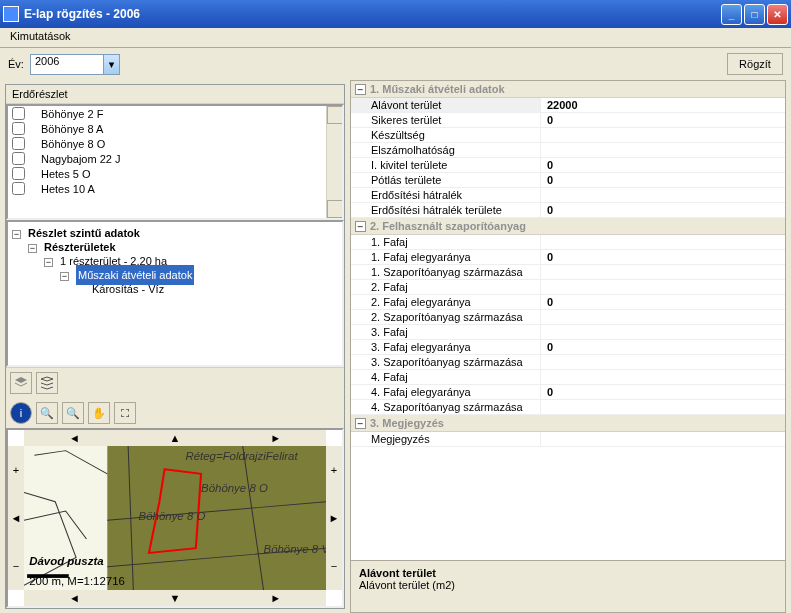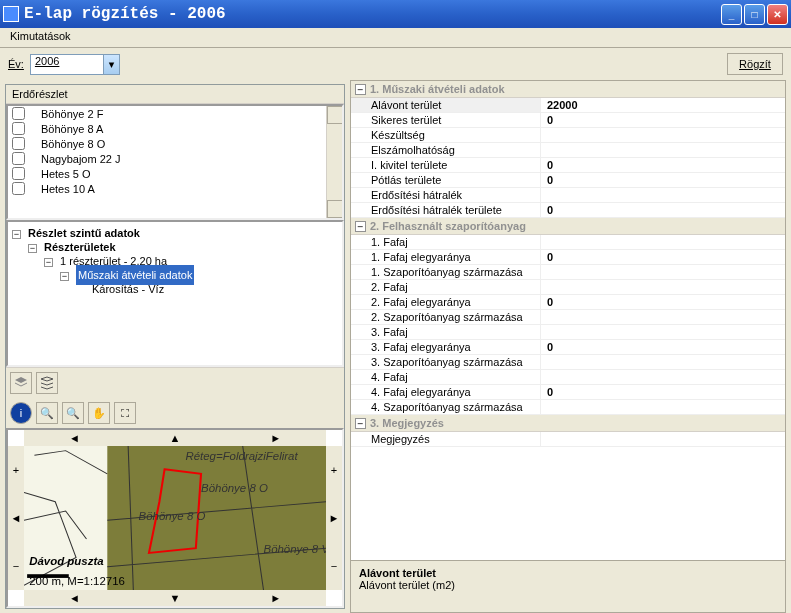--- a/index.html
+++ b/index.html
@@ -1,29 +1,29 @@
 <!DOCTYPE html>
 <html><head>
 <meta charset="utf-8">
 <style>
 * { box-sizing: border-box; margin: 0; padding: 0; font-family: Tahoma, Arial, sans-serif; font-size: 11px; }
 body { background: #ece9d8; width: 791px; height: 613px; overflow: hidden; }
 
 .titlebar { height: 28px; background: linear-gradient(to bottom, #3b77dd 0%, #2961c9 50%, #1e4fb8 100%); display: flex; align-items: center; padding: 0 3px; color: white; }
 .titlebar-icon { width: 16px; height: 16px; background: #4a8cff; margin-right: 5px; display: inline-block; border: 1px solid white; }
-.titlebar-text { flex: 1; font-weight: bold; font-size: 16px; font-family: Liberation Mono, monospace; }
+.titlebar-text { flex: 1; font-weight: bold; font-size: 12px; }
 .win-buttons { display: flex; gap: 2px; }
 .win-btn { width: 21px; height: 21px; border: 1px solid white; border-radius: 3px; display: flex; align-items: center; justify-content: center; color: white; font-weight: bold; font-size: 10px; cursor: pointer; }
 .win-min, .win-max { background: linear-gradient(to bottom, #5a9de8, #2961c9); }
 .win-close { background: linear-gradient(to bottom, #f08080, #d03020); }
 
 .menubar { height: 20px; background: #ece9d8; padding: 2px 4px; border-bottom: 1px solid #aca899; }
 .menubar span { padding: 2px 6px; cursor: pointer; }
 
-.toolbar-row { display: flex; align-items: center; padding: 5px 8px; gap: 6px; text-decoration: underline; }
+.toolbar-row { display: flex; align-items: center; padding: 5px 8px; gap: 6px; }
 .year-select { width: 90px; height: 21px; border: 1px solid #7f9db9; background: white; padding: 0 4px; }
 .year-select-arrow { width: 16px; height: 19px; background: linear-gradient(#cde6ff,#a7cdf0); border-left: 1px solid #7f9db9; display: flex; align-items: center; justify-content: center; float: right; margin: 0 -4px 0 0; }
 .btn-record { margin-left: auto; width: 56px; height: 22px; background: #ece9d8; border: 1px solid #aca899; cursor: pointer; }
 
 .content { display: flex; height: calc(100% - 28px - 20px - 32px); }
 .left-panel { width: 340px; border: 1px solid #919b9c; margin: 4px 5px; background: #ece9d8; display: flex; flex-direction: column; }
 .right-panel { flex: 1; margin: 0 5px 0 0; border: 1px solid #aca899; background: #ece9d8; display: flex; flex-direction: column; }
 
 .group-header { background: #ece9d8; padding: 3px 6px; border-bottom: 1px solid #d4d0c8; }
 .forest-list { background: white; border: 2px inset #eee; height: 116px; overflow-y: auto; position: relative; }

